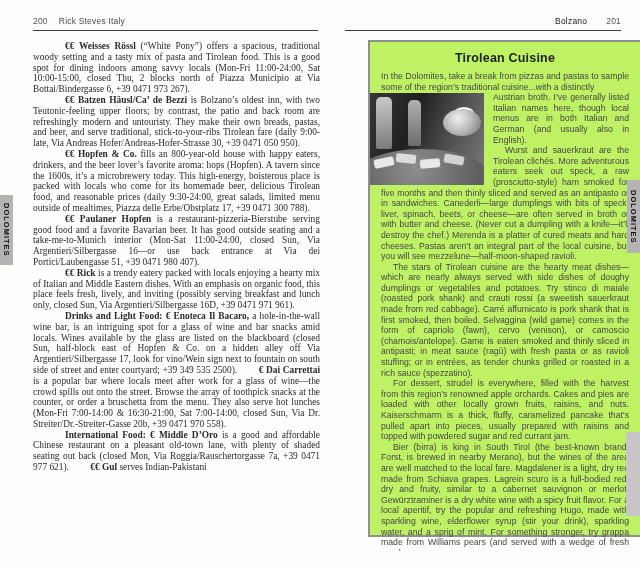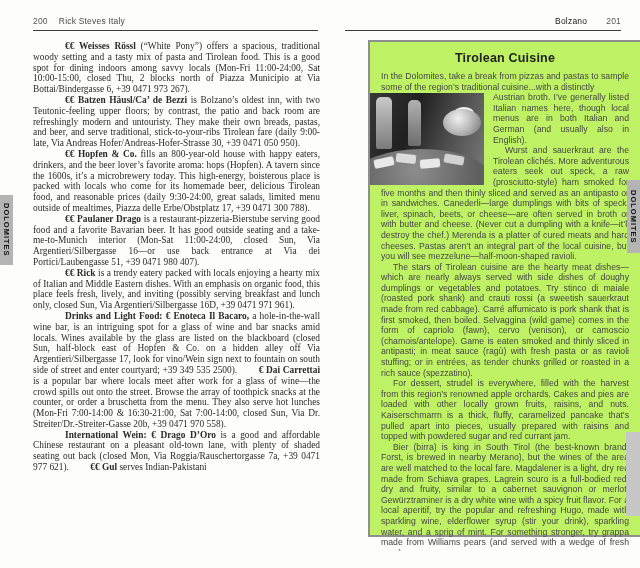--- a/index.html
+++ b/index.html
@@ -75,24 +75,24 @@
 
   <div class="hdr hdr-r">
     <span class="ht bold">Bolzano</span><span class="pg">201</span>
   </div>
   <div class="rule rule-r"></div>
 
   <div class="body-l">
       <p class="ind"><span class="b">€€ Weisses Rössl</span><span> (“White Pony”) offers a spacious, traditional woody setting and a tasty mix of pasta and Tirolean food. This is a good spot for dining indoors among savvy locals (Mon-Fri 11:00-24:00, Sat 10:00-15:00, closed Thu, 2 blocks north of Piazza Municipio at Via Bottai/Bindergasse 6, +39 0471 973 267).</span></p>
       <p class="ind"><span class="b">€€ Batzen Häusl/Ca’ de Bezzi</span><span> is Bolzano’s oldest inn, with two Teutonic-feeling upper floors; by contrast, the patio and back room are refreshingly modern and untouristy. They make their own breads, pastas, and beer, and serve traditional, stick-to-your-ribs Tirolean fare (daily 9:00-late, Via Andreas Hofer/Andreas-Hofer-Strasse 30, +39 0471 050 950).</span></p>
       <p class="ind"><span class="b">€€ Hopfen &amp; Co.</span><span> fills an 800-year-old house with happy eaters, drinkers, and the beer lover’s favorite aroma: hops </span><span class="i">(Hopfen)</span><span>. A tavern since the 1600s, it’s a microbrewery today. This high-energy, boisterous place is packed with locals who come for its homemade beer, delicious Tirolean food, and reasonable prices (daily 9:30-24:00, great salads, limited menu outside of mealtimes, Piazza delle Erbe/Obstplatz 17, +39 0471 300 788).</span></p>
-      <p class="ind"><span class="b">€€ Paulaner Drago</span><span> is a restaurant-pizzeria-</span><span class="i">Bierstube</span><span> serving good food and a favorite Bavarian beer. It has good outside seating and a take-me-to-Munich interior (Mon-Sat 11:00-24:00, closed Sun, Via Argentieri/Silbergasse 16—or use back entrance at Via dei Portici/Laubengasse 51, +39 0471 980 407).</span></p>
+      <p class="ind"><span class="b">€€ Paulaner Hopfen</span><span> is a restaurant-pizzeria-</span><span class="i">Bierstube</span><span> serving good food and a favorite Bavarian beer. It has good outside seating and a take-me-to-Munich interior (Mon-Sat 11:00-24:00, closed Sun, Via Argentieri/Silbergasse 16—or use back entrance at Via dei Portici/Laubengasse 51, +39 0471 980 407).</span></p>
       <p class="ind"><span class="b">€€ Rick</span><span> is a trendy eatery packed with locals enjoying a hearty mix of Italian and Middle Eastern dishes. With an emphasis on organic food, this place feels fresh, lively, and inviting (possibly serving breakfast and lunch only, closed Sun, Via Argentieri/Silbergasse 16D, +39 0471 971 961).</span></p>
       <p class="ind"><span class="b">Drinks and Light Food: € Enoteca Il Bacaro,</span><span> a hole-in-the-wall wine bar, is an intriguing spot for a glass of wine and bar snacks amid locals. Wines available by the glass are listed on the blackboard (closed Sun, half-block east of Hopfen &amp; Co. on a hidden alley off Via Argentieri/Silbergasse 17, look for </span><span class="i">vino/Wein</span><span> sign next to fountain on south side of street and enter courtyard; +39 349 535 2500). </span><span class="b">€ Dai Carrettai</span><span> is a popular bar where locals meet after work for a glass of wine—the crowd spills out onto the street. Browse the array of toothpick snacks at the counter, or order a bruschetta from the menu. They also serve hot lunches (Mon-Fri 7:00-14:00 &amp; 16:30-21:00, Sat 7:00-14:00, closed Sun, Via Dr. Streiter/Dr.-Streiter-Gasse 20b, +39 0471 970 558).</span></p>
-      <p class="ind"><span class="b">International Wein: € Drago D’Oro</span><span> is a good and affordable Chinese restaurant on a pleasant old-town lane, with plenty of shaded seating out back (closed Mon, Via Roggia/Rauschertorgasse 7a, +39 0471 977 621). </span><span class="b">€€ Gul</span><span> serves Indian-Pakistani</span></p>
+      <p class="ind"><span class="b">International Food: € Middle D’Oro</span><span> is a good and affordable Chinese restaurant on a pleasant old-town lane, with plenty of shaded seating out back (closed Mon, Via Roggia/Rauschertorgasse 7a, +39 0471 977 621). </span><span class="b">€€ Gul</span><span> serves Indian-Pakistani</span></p>
     </div>
 
   <div class="box">
     <div class="box-title">Tirolean Cuisine</div>
     <div class="sb">
       <div>
           <p><span>In the Dolomites, take a break from pizzas and pastas to sample some of the region’s traditional cuisine...with a distinctly</span></p>
         </div>
       <div>
         <div class="photo">

